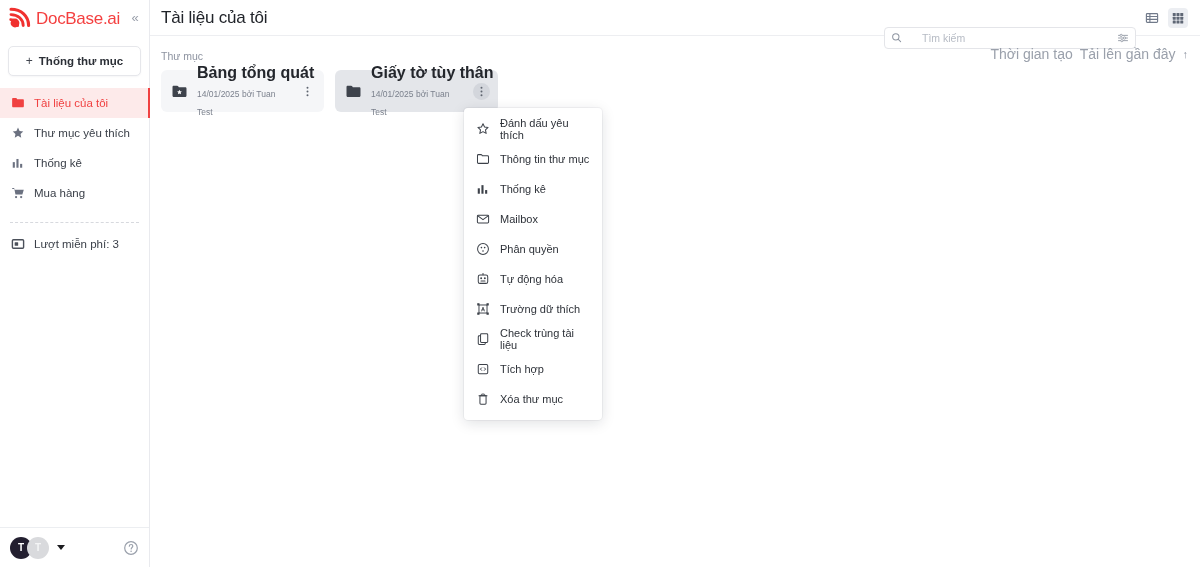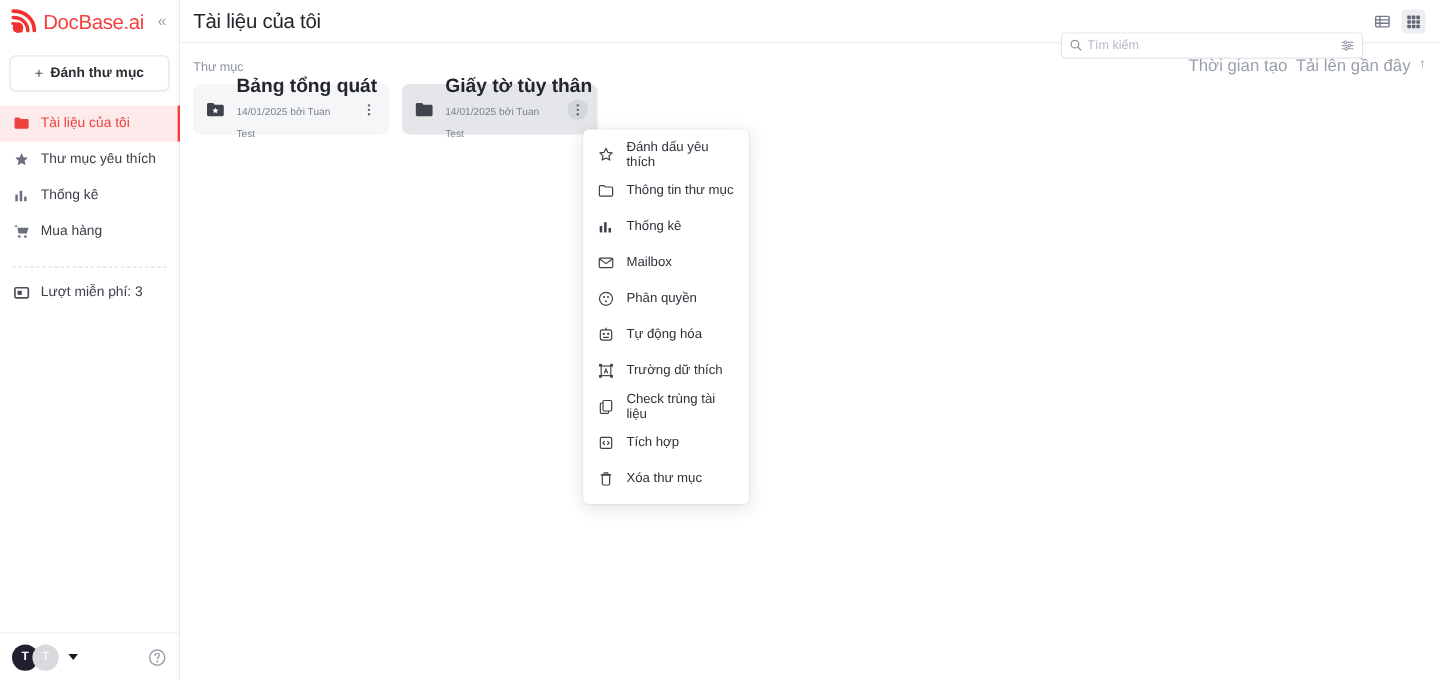--- a/index.html
+++ b/index.html
@@ -101,21 +101,21 @@
   .topbar {
     height: 36px; display: flex; align-items: center;
     padding: 0 12px 0 11px; border-bottom: 1px solid #edeef1;
   }
   .page-title {
     font-size: 17px; font-weight: 400; color: #21242a; letter-spacing: -0.2px;
   }
   .topbar-right { margin-left: auto; display: flex; align-items: center; gap: 6px; }
   .search-box {
     width: 252px; height: 22px; border: 1px solid #e4e5e9; border-radius: 4px;
-    display: flex; align-items: center; padding: 0 6px; gap: 4px; background:#fff;margin-top:40px;
+    display: flex; align-items: center; padding: 0 6px; gap: 20px; background:#fff;margin-top:40px;
   }
   .search-box .s-ico { color: #8e95a1; width: 11px; height: 11px; flex:0 0 11px; display:flex; }
   .search-input {
     border: 0; outline: 0; flex: 1 1 auto; font-size: 10.5px;
     font-family: "Liberation Sans", sans-serif; color: #30343b; background: transparent;
   }
   .search-input::placeholder { color: #b6bbc4; }
   .filter-ico { color: #9aa0ab; width: 12px; height: 12px; flex:0 0 12px; cursor:pointer; display:flex; }
   .view-btn {
     width: 20px; height: 20px; border-radius: 4px; display:flex;
@@ -149,21 +149,21 @@
   .card-sub { font-size: 8.5px; color: #7b818d; margin-top: 1px; line-height: 1.25; }
   .kebab {
     width: 17px; height: 17px; border-radius: 50%; flex: 0 0 17px;
     display: flex; align-items: center; justify-content: center;
     color: #5e646f; cursor: pointer;
   }
   .card.selected .kebab { background: #d3d6dc; }
 
   
   .ctx-menu {
-    position: absolute; left: 336px; top: 108px;
+    position: absolute; left: 314px; top: 108px;
     width: 138px; background: #fff; border-radius: 4px;
     box-shadow: 0 3px 14px rgba(16,24,40,0.13), 0 0 0 1px rgba(16,24,40,0.045);
     padding: 6px 0; z-index: 20;
   }
   .ctx-item {
     height: 30px; display: flex; align-items: center; gap: 10px;
     padding: 0 12px; font-size: 11px; color: #2d3views; cursor: pointer;
     color: #2d3138;
   }
   .ctx-ico {
@@ -188,21 +188,21 @@
           <path d="M4.6 14.6 C8.6 14.6 11.7 17.2 11.7 20.8" stroke="#f0312f" stroke-width="2.6" fill="none" stroke-linecap="round"></path>
         </svg>
       </span>
       <span class="brand-text">DocBase.ai</span>
       <span class="collapse-btn">«</span>
     </div>
 
     <div class="add-folder-wrap">
       <button class="add-folder-btn">
         <span class="plus">+</span>
-        <span>Đánh thư mục</span>
+        <span>Thống thư mục</span>
       </button>
     </div>
 
     <nav class="nav">
 
       <div class="nav-item active">
         <span class="nav-ico">
           <svg viewBox="0 0 16 16" width="14" height="14">
               <path fill="currentColor" d="M1.3 3.4c0-.6.5-1.1 1.1-1.1h3.2c.4 0 .7.2.9.5l.6.9h6.5c.6 0 1.1.5 1.1 1.1v7c0 .6-.5 1.1-1.1 1.1H2.4c-.6 0-1.1-.5-1.1-1.1V3.4z"></path>
             </svg>

